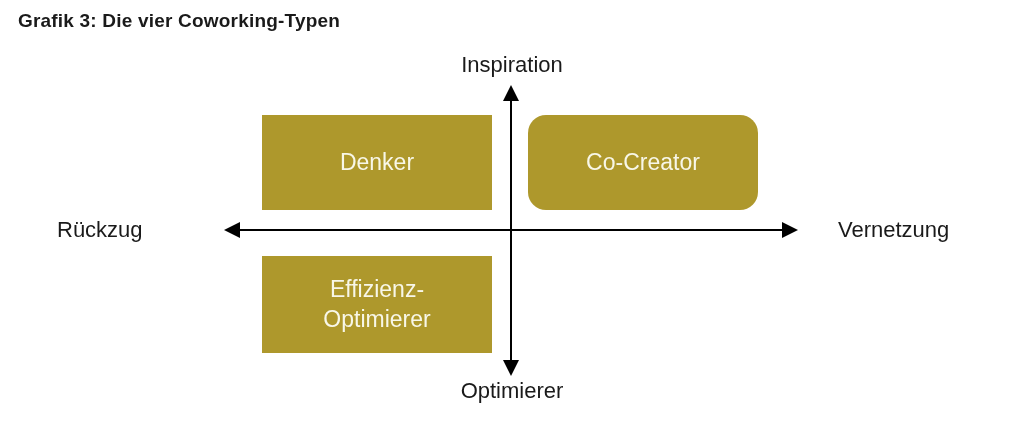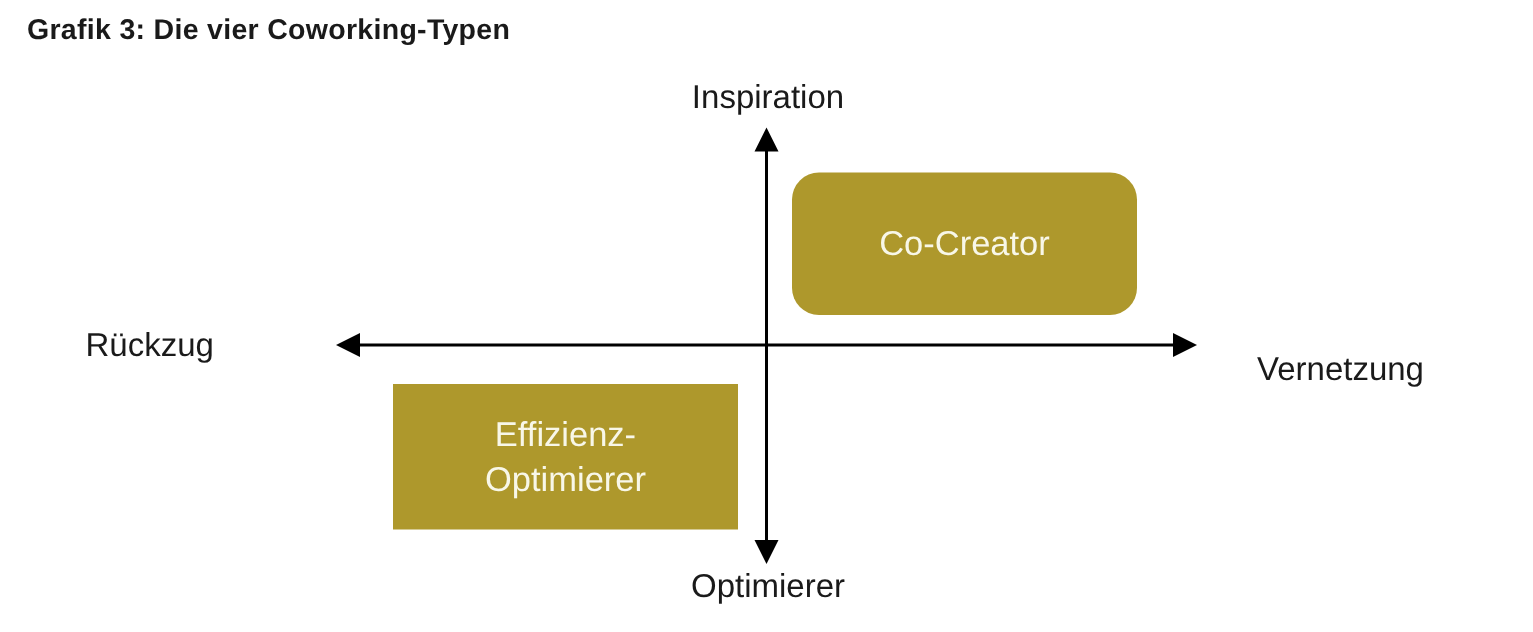--- a/index.html
+++ b/index.html
@@ -29,21 +29,21 @@
   }
   .axis-label {
     position: absolute;
     font-size: 22px;
     color: var(--text-color);
     white-space: nowrap;
   }
   .axis-label.top    { left: 512px; top: 52px;  transform: translateX(-50%); }
   .axis-label.bottom { left: 512px; top: 378px; transform: translateX(-50%); }
   .axis-label.left   { left: 57px;  top: 217px; text-align: right; }
-  .axis-label.right  { left: 838px; top: 217px; margin-top: 16px; }
+  .axis-label.right  { left: 838px; top: 217px; }
   .vline {
     position: absolute;
     left: 510px; top: 98px;
     width: 2px; height: 264px;
     background: var(--axis-color);
   }
   .hline {
     position: absolute;
     left: 238px; top: 229px;
     width: 544px; height: 2px;
@@ -108,20 +108,21 @@
   <div class="axis-label right">Vernetzung</div>
 
   <div class="vline"></div>
   <div class="hline"></div>
 
   <div class="arrowhead up"></div>
   <div class="arrowhead down"></div>
   <div class="arrowhead leftward"></div>
   <div class="arrowhead rightward"></div>
 
+  <div class="quadrant-box tl">Denker</div>
 
   <div class="quadrant-box tr">Co-Creator</div>
 
   <div class="quadrant-box bl">Effizienz-
 Optimierer</div>
 
 
 </div>
 
 </body></html>

